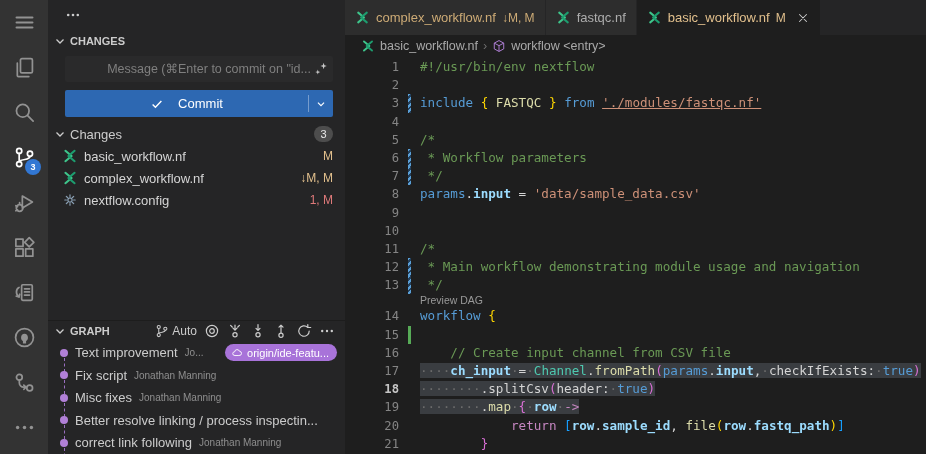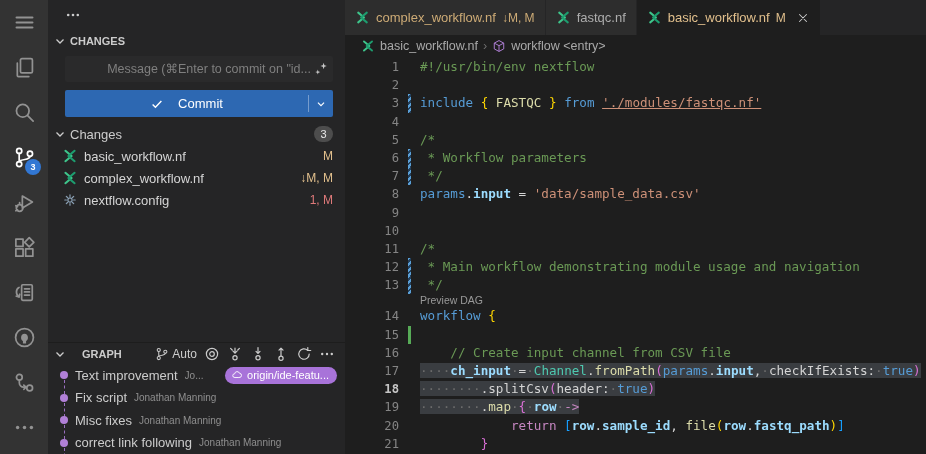--- a/index.html
+++ b/index.html
@@ -41,21 +41,21 @@
   .tree-head .lbl{flex:1;color:#cccccc;}
   .count-badge{background:#4d4d4d;color:#e8e8e8;font-size:11px;border-radius:9px;min-width:19px;height:16px;
                display:flex;align-items:center;justify-content:center;padding:0 5px;}
   .file-row{height:22px;display:flex;align-items:center;padding:0 12px 0 14px;gap:6px;cursor:pointer;}
   .file-ic{width:16px;height:16px;flex:none;display:flex;}
   .file-name{flex:1;color:#d5d5d5;white-space:nowrap;overflow:hidden;}
   .file-status{font-size:12px;white-space:nowrap;}
   .sb-spacer{flex:1;}
 
   
-  .graph-head{height:22px;flex:none;display:flex;align-items:center;padding:0 10px 0 4px;gap:14px;border-top:1px solid #1d1d1d;}
+  .graph-head{height:22px;flex:none;display:flex;align-items:center;padding:0 10px 0 4px;gap:2px;border-top:1px solid #1d1d1d;}
   .graph-head .section-label{margin-right:auto;}
   .gh-tools{display:flex;align-items:center;gap:7px;color:#c5c5c5;}
   .gh-auto{display:flex;align-items:center;gap:3px;font-size:12px;color:#cccccc;cursor:pointer;}
   .gh-auto svg{width:14px;height:14px;}
   .graph-rows{flex:none;overflow:hidden;}
   .g-row{height:22.5px;display:flex;align-items:center;padding:0 8px 0 8px;cursor:pointer;}
   .g-rail{width:19px;flex:none;position:relative;height:100%;}
   .g-rail .dot{position:absolute;left:4px;top:50%;margin-top:-4px;width:8px;height:8px;border-radius:50%;background:#b180d7;}
   .g-rail .rail{position:absolute;left:7.5px;top:50%;margin-top:5px;height:14px;border-left:1.6px dashed #9a6fc0;}
   .g-msg{color:#cccccc;white-space:nowrap;overflow:hidden;flex:none;max-width:100%;}
@@ -348,20 +348,27 @@
           <span class="g-msg">Fix script</span>
           <span class="g-author">Jonathan Manning</span>
         </div>
         <div class="g-row">
           <div class="g-rail">
             <span class="dot"></span>
             <span class="rail"></span>
           </div>
           <span class="g-msg">Misc fixes</span>
           <span class="g-author">Jonathan Manning</span>
+        </div>
+        <div class="g-row">
+          <div class="g-rail">
+            <span class="dot"></span>
+            <span class="rail"></span>
+          </div>
+          <span class="g-msg">Better resolve linking / process inspectin...</span>
         </div>
         <div class="g-row">
           <div class="g-rail">
             <span class="dot"></span>
             <span class="rail"></span>
           </div>
           <span class="g-msg">correct link following</span>
           <span class="g-author">Jonathan Manning</span>
         </div>
       </div>

